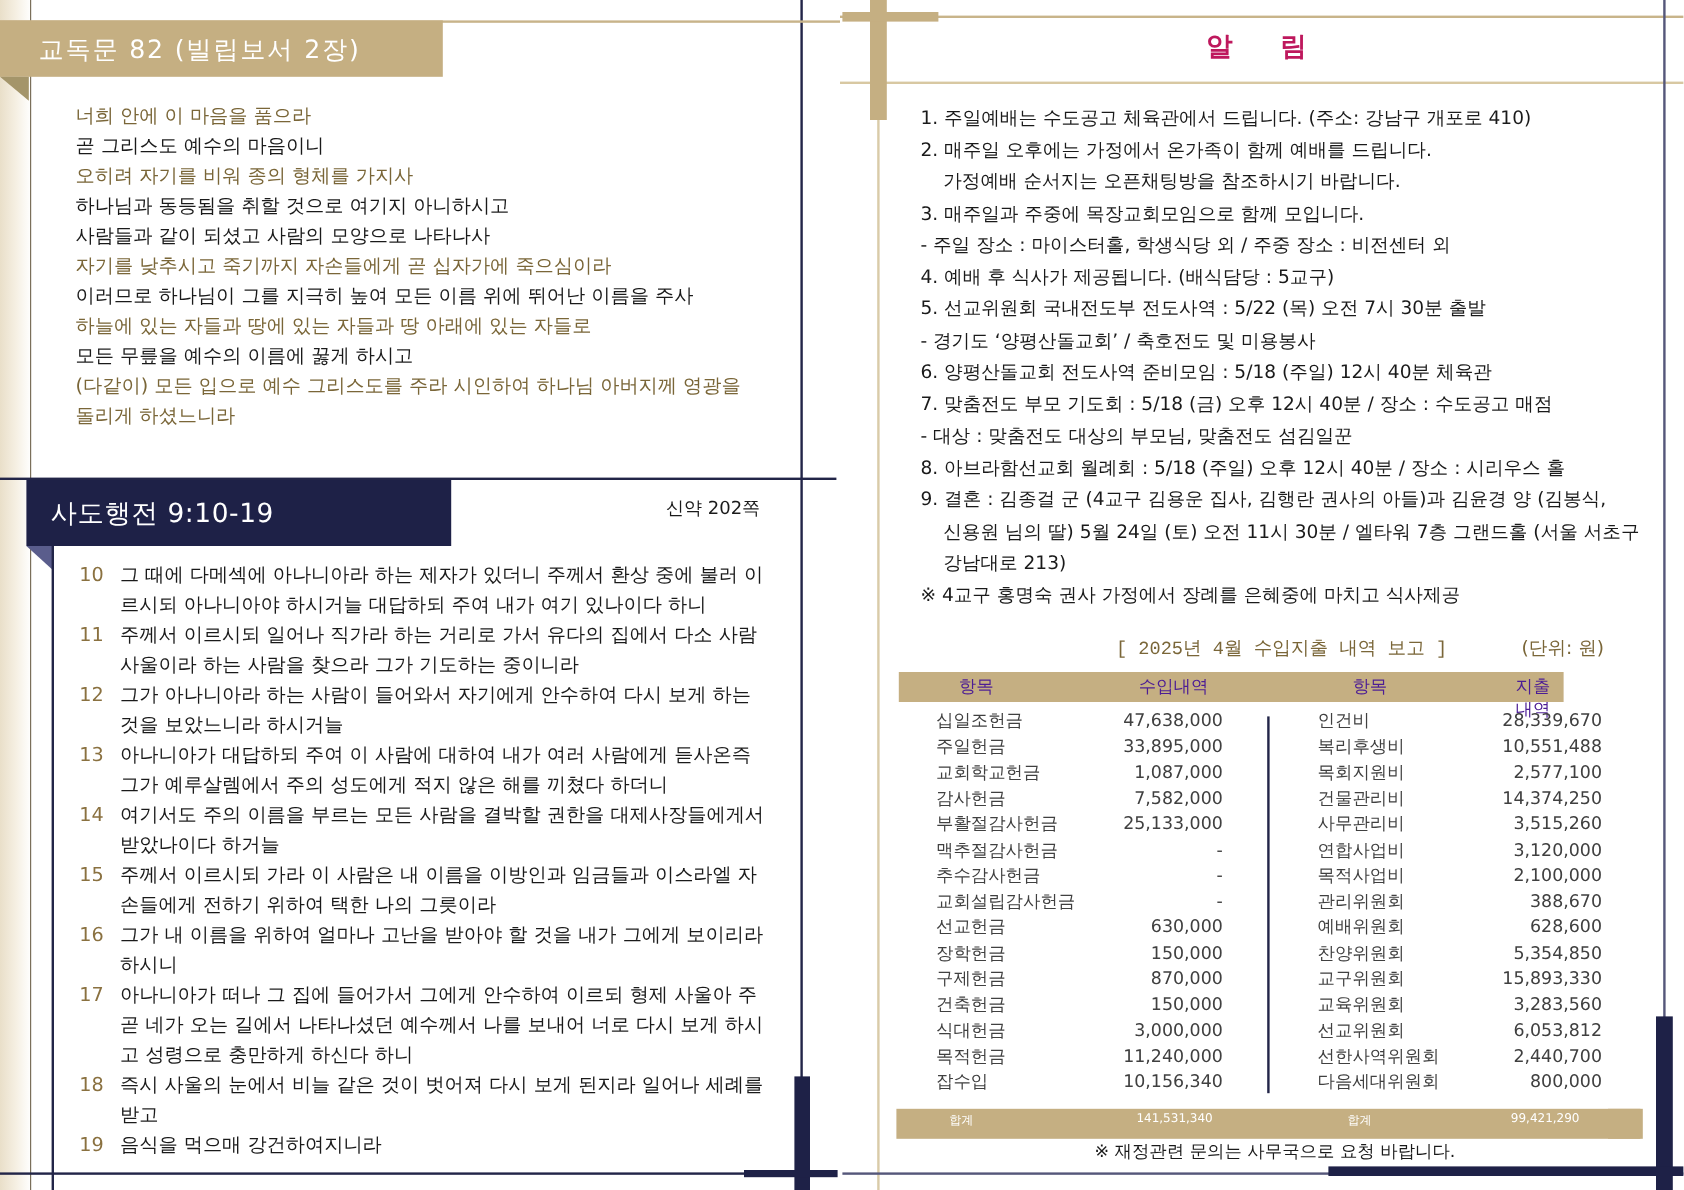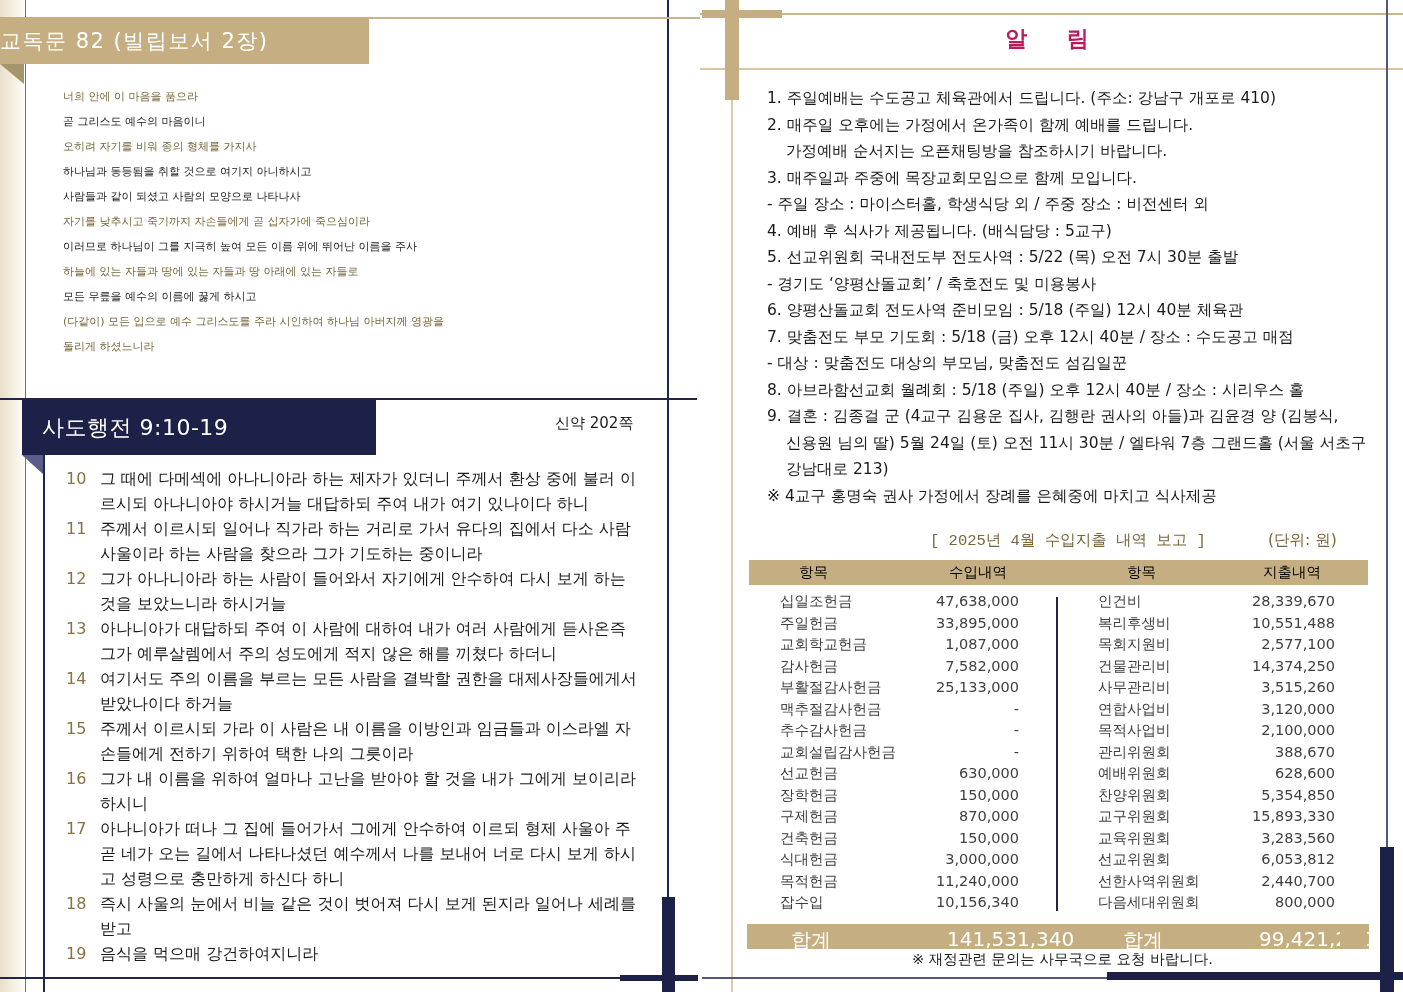--- a/index.html
+++ b/index.html
@@ -16,32 +16,32 @@
     }
     .left-right-vline {
       position: absolute; left: 667px; top: 0; width: 2px; height: 900px; background: #222548;
     }
     .top-tan-line {
       position: absolute; left: 0; top: 17px; width: 700px; height: 2px; background: #c8b48a;
     }
     .reading-title-band {
       position: absolute; left: 0; top: 17px; width: 369px; height: 47px;
       background: #c5af82; color: #ffffff; font-size: 21px; letter-spacing: 1.5px;
-      display: flex; align-items: center; 
+      display: flex; align-items: center; padding-left: 32px;
       font-family: "DejaVu Sans", sans-serif; font-weight: normal;
     }
     .reading-title-fold {
       position: absolute; left: 0; top: 64px; width: 0; height: 0;
       border-top: 20px solid #a4956a; border-left: 24px solid transparent;
     }
     .reading-lines {
       position: absolute; left: 63px; top: 84px; width: 600px;
     }
     .reading-line {
-      font-size: 11px; line-height: 25px; height: 25px; white-space: nowrap;
+      font-size: 16px; line-height: 25px; height: 25px; white-space: nowrap;
     }
     .reading-line.leader { color: #7a6638; }
     .reading-line.people { color: #1a1a1a; }
 
     .mid-hline {
       position: absolute; left: 0; top: 398px; width: 697px; height: 2px; background: #222548;
     }
     .scripture-band {
       position: absolute; left: 22px; top: 400px; width: 354px; height: 55px;
       background: #1e2147; color: #ffffff; font-size: 22px;
@@ -103,38 +103,38 @@
     .notice { font-size: 15.5px; line-height: 26.5px; color: #1a1a1a; white-space: nowrap; }
     .notice.indent { padding-left: 19px; }
 
     .finance-head {
       position: absolute; left: 750px; top: 530px; width: 620px; height: 24px; font-size: 15.5px; color: #7a6638;
     }
     .finance-title { position: absolute; left: 180px; top: 0; font-family: Liberation Mono, monospace; }
     .finance-unit { position: absolute; left: 518px; top: 0; }
 
     .fin-table-head {
-      position: absolute; left: 749px; top: 560px; width: 619px; height: 25px;
-      background: #c5af82; color: #000000; font-size: 14.5px;
+      position: absolute; left: 749px; top: 560px; width: 554px; height: 25px;
+      background: #c5af82; color: #4c1d95; font-size: 14.5px;
     }
     .fin-table-head span { position: absolute; top: 3px; }
 
     .fin-col { position: absolute; top: 591px; }
     .fin-row { height: 21.5px; line-height: 21.5px; font-size: 14.5px; color: #404040; position: relative; }
     .fin-row .name { position: absolute; left: 0; white-space: nowrap; }
     .fin-row .amt { position: absolute; right: 0; text-align: right; white-space: nowrap; }
     .income-col { left: 780px; width: 239px; }
     .expense-col { left: 1098px; width: 237px; }
     .fin-divider {
       position: absolute; left: 1056px; top: 597px; width: 2px; height: 314px; background: #222548;
     }
 
     .fin-total {
       position: absolute; left: 747px; top: 924px; width: 622px; height: 25px;
-      background: #c5af82; color: #ffffff; font-size: 20px;
+      background: #c5af82; color: #ffffff; font-size: 10px;
     }
     .fin-total span { position: absolute; top: 3px; }
     .fin-note {
       position: absolute; left: 912px; top: 950px; font-size: 14.5px; color: #1a1a1a;
     }
 
     .right-bottom-line {
       position: absolute; left: 702px; top: 977px; width: 701px; height: 2px; background: #55577a;
     }
     .right-cross-v2 {

